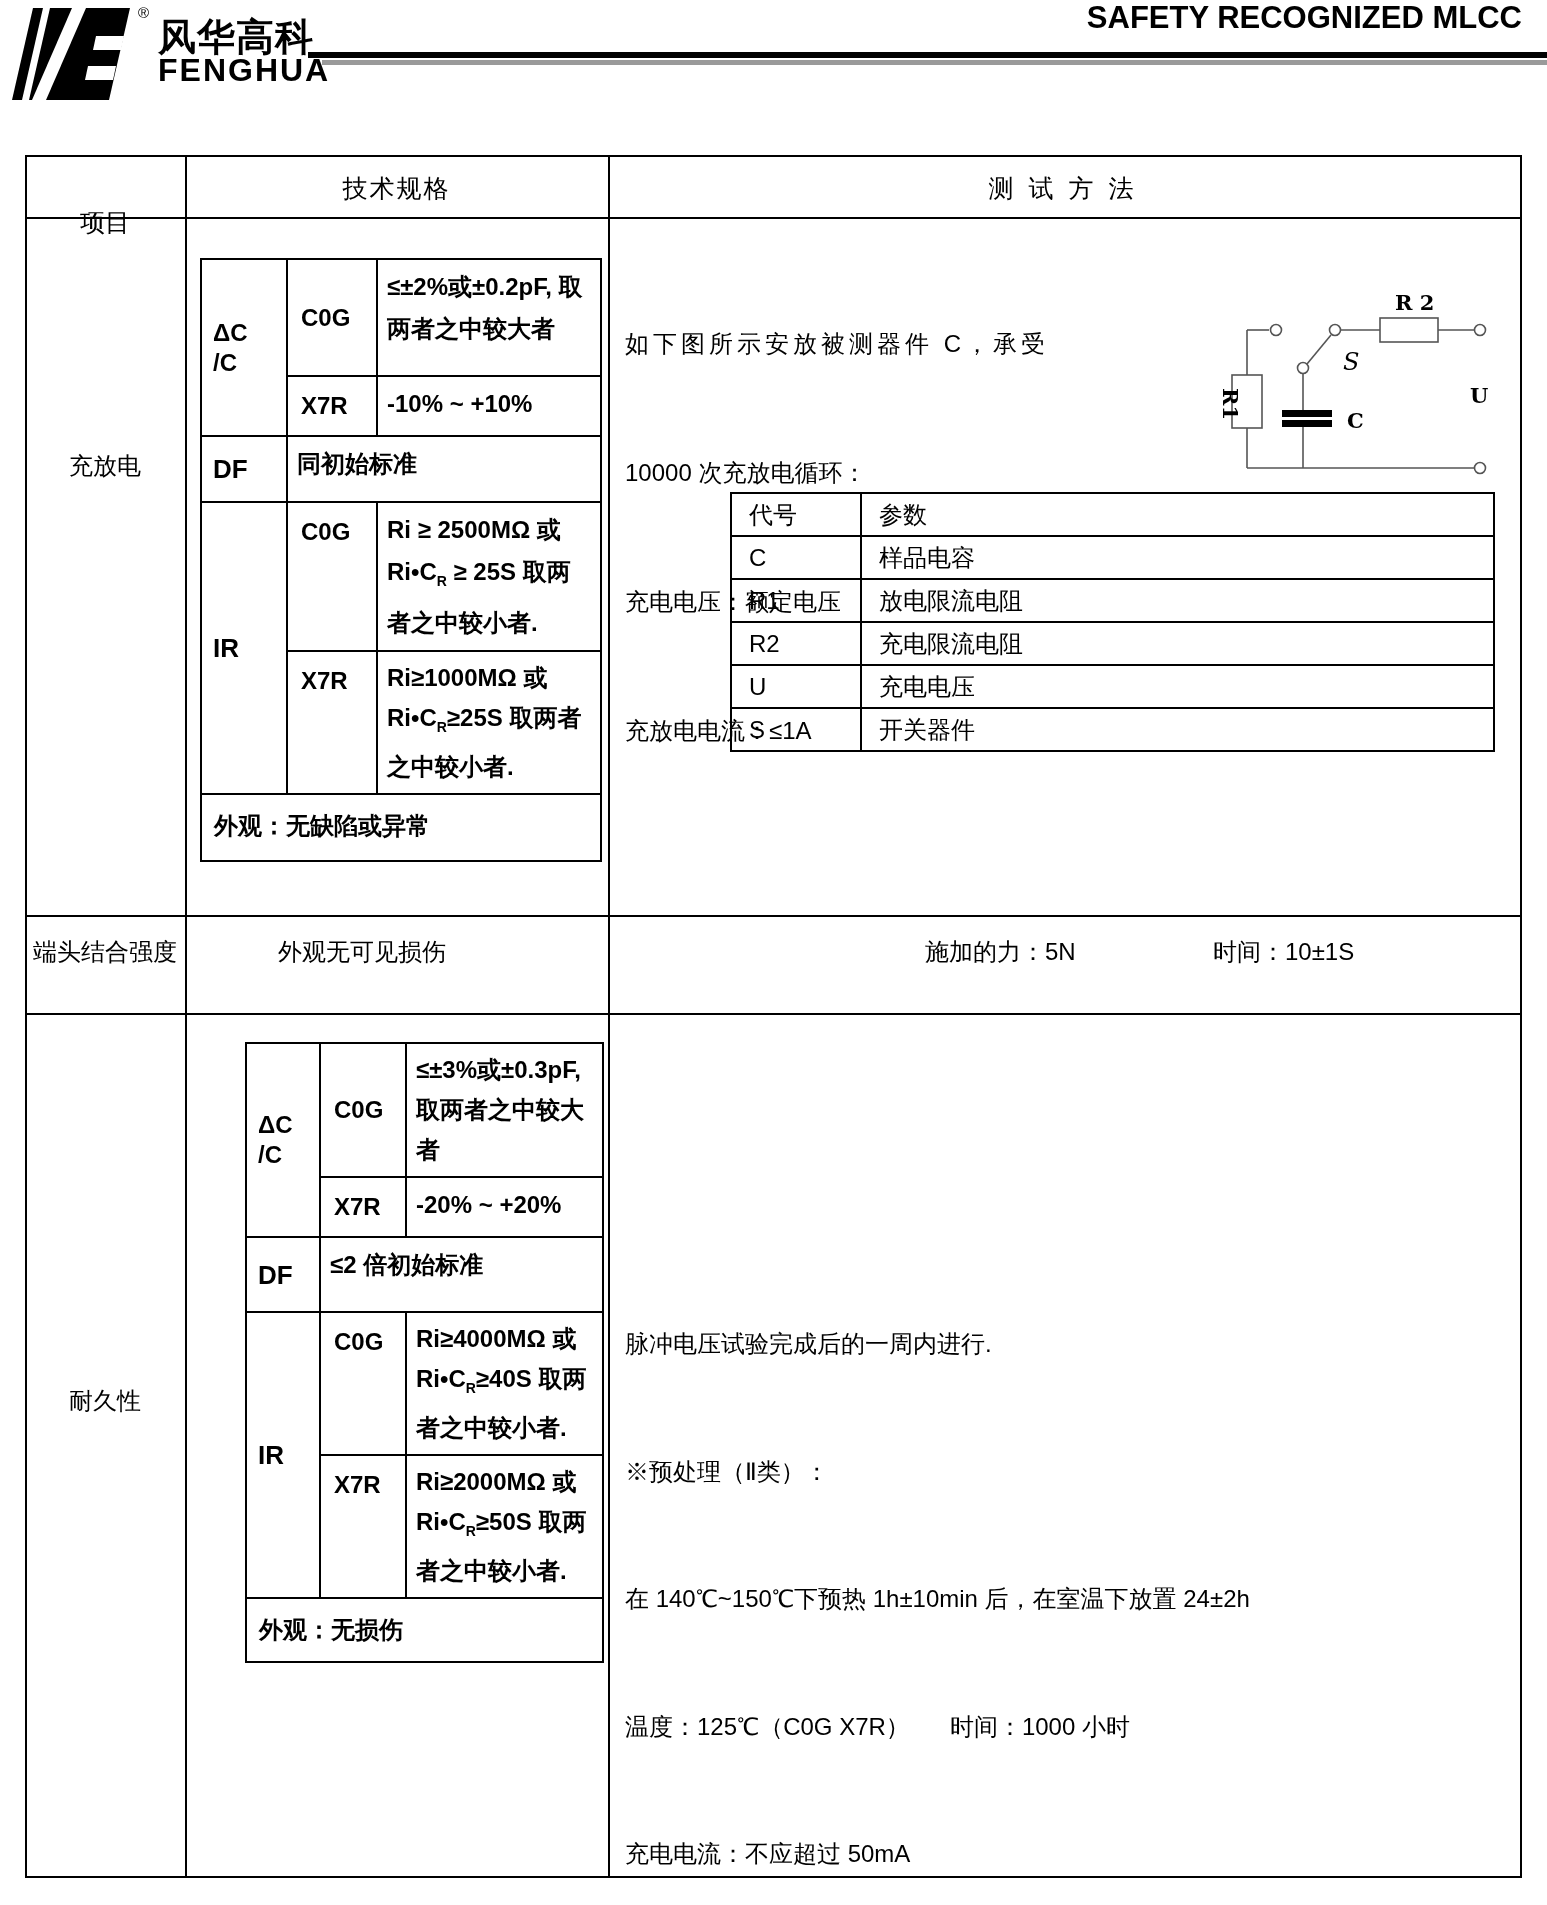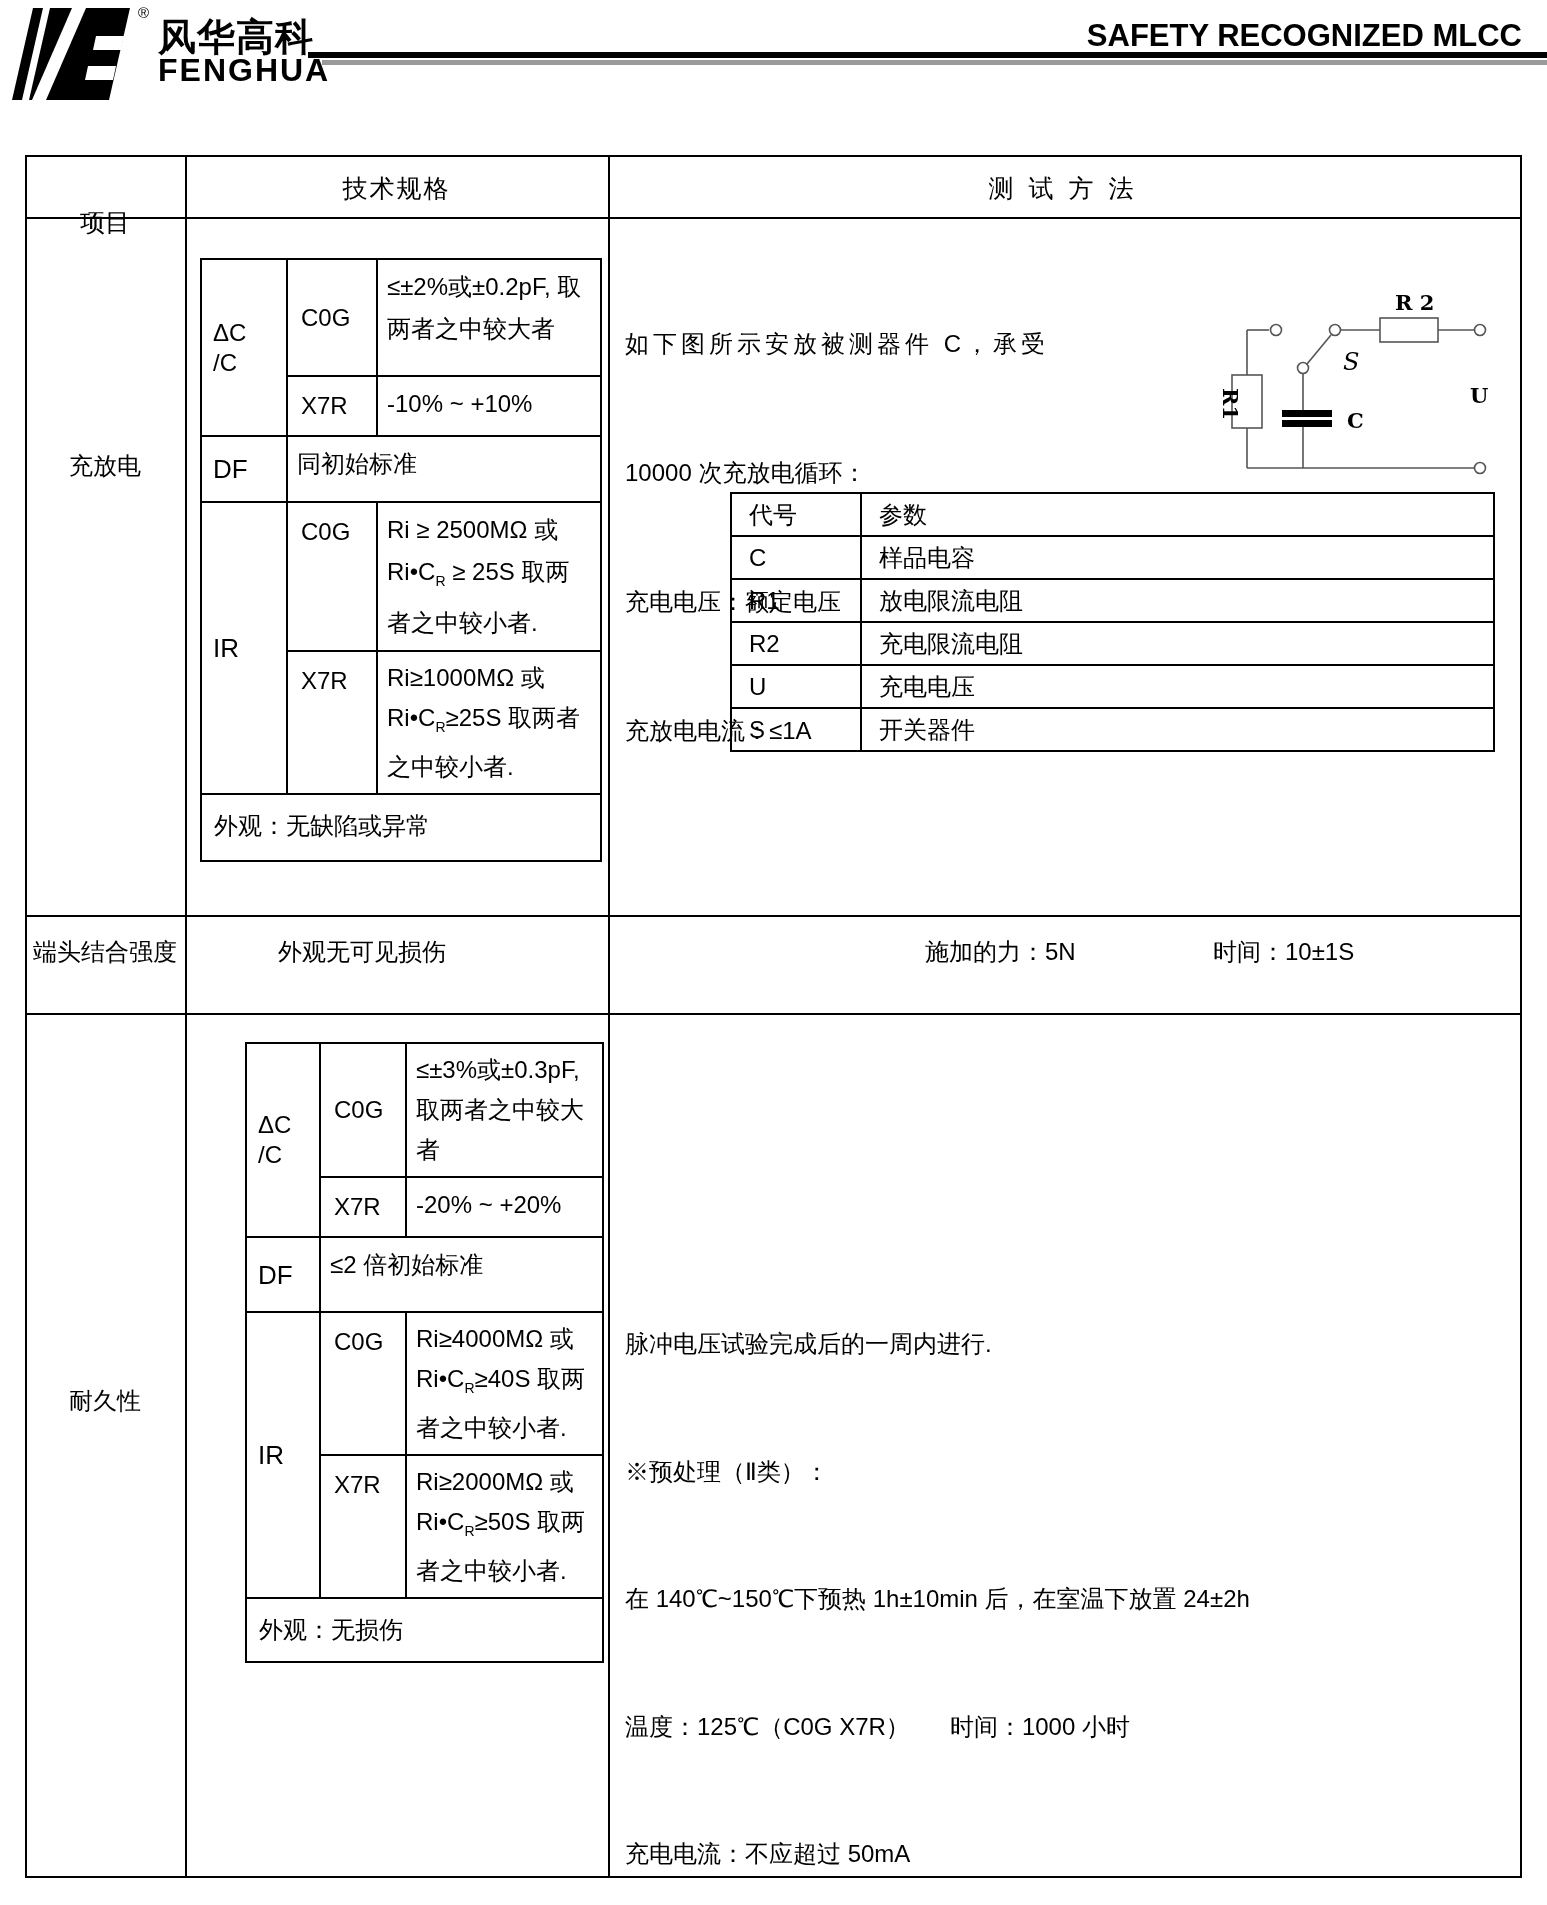--- a/index.html
+++ b/index.html
@@ -18,21 +18,21 @@
   
   .frame { position:absolute; border:2px solid #000; }
   .vline { position:absolute; width:2px; background:#000; }
   .hline { position:absolute; height:2px; background:#000; }
 
   .cell-label { position:absolute; font-size:25px; text-align:center; }
   .txt24 { font-size:24px; }
 
   
   table.spec { border-collapse:collapse; position:absolute; table-layout:fixed; }
-  table.spec td { border:2px solid #000; font-size:24px; vertical-align:top; padding:6px 9px; line-height:42px; }
+  table.spec td { border:2px solid #000; font-size:24px; vertical-align:top; padding:6px 9px; line-height:42px;font-weight:bold; }
   table.spec td.lab { vertical-align:middle; padding-left:11px; line-height:30px; }
   table.spec td.sub { vertical-align:middle; padding-left:13px; }
   table.spec td.val { line-height:42px; }
   table.spec td.app { padding:10px 12px; }
   sub { font-size:14px; }
 
   
   .mlines { position:absolute; font-size:24px; line-height:43px; white-space:pre-wrap; }
   .mlines .sp1 { letter-spacing:4px; }
 
@@ -54,21 +54,21 @@
     <polygon points="38,2 118,2 97,94 17,94" fill="#000"></polygon>
     <polygon points="60,2 74,2 34,94 20,94" fill="#fff"></polygon>
     <polygon points="84,30 112,30 109,44 81,44" fill="#fff"></polygon>
     <polygon points="76,60 104,60 101,74 73,74" fill="#fff"></polygon>
   </svg>
   <div class="abs reg" style="left:138px;top:4px;">®</div>
   <div class="abs brand-cn" style="left:158px;top:12px;">风华高科</div>
   <div class="abs brand-en" style="left:158px;top:52px;">FENGHUA</div>
   <div class="bar" style="left:308px;top:52px;width:1239px;height:6px;"></div>
   <div class="bar gray" style="left:322px;top:60px;width:1225px;height:5px;"></div>
-  <div class="abs doc-title" style="right:25px;top:18px;">SAFETY RECOGNIZED MLCC</div>
+  <div class="abs doc-title" style="right:25px;top:0;">SAFETY RECOGNIZED MLCC</div>
 
   <div class="frame" style="left:25px;top:155px;width:1493px;height:1719px;"></div>
   <div class="vline" style="left:185px;top:155px;height:1721px;"></div>
   <div class="vline" style="left:608px;top:155px;height:1721px;"></div>
   <div class="hline" style="left:25px;top:217px;width:1495px;"></div>
   <div class="hline" style="left:25px;top:915px;width:1495px;"></div>
   <div class="hline" style="left:25px;top:1013px;width:1495px;"></div>
 
   <div class="cell-label" style="left:25px;top:172px;width:160px;margin-top:34px;">项目</div>
   <div class="cell-label" style="left:608px;top:172px;width:910px;letter-spacing:4px;">测 试 方 法</div>

